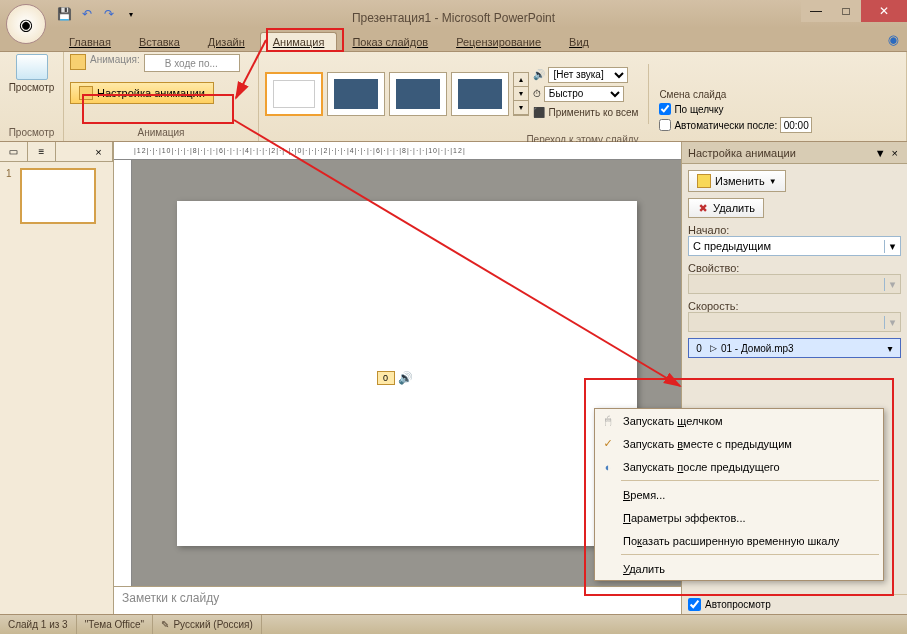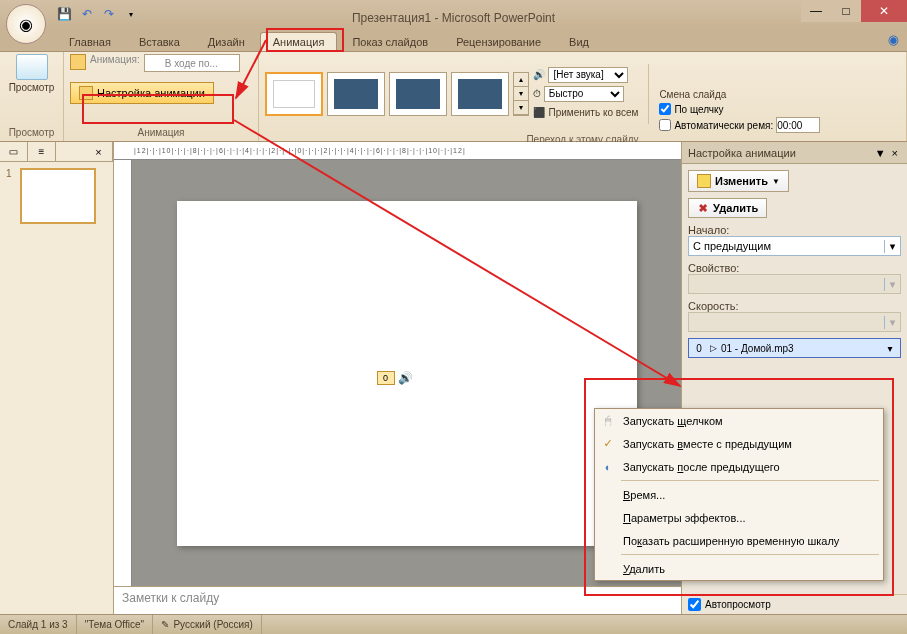--- a/index.html
+++ b/index.html
@@ -10,21 +10,21 @@
 .office-btn { width: 40px; height: 40px; background: radial-gradient(#fff,#f0e0c0); border-radius: 50%; border: 1px solid #a88; position: absolute; left: 6px; top: 4px; z-index: 20; display:flex; align-items:center; justify-content:center; font-size: 16px; }
 .qat { margin-left: 56px; display: flex; gap: 4px; align-items: center; }
 .qat span { width: 18px; height: 18px; display: flex; align-items: center; justify-content: center; cursor: pointer; font-size: 12px; }
 .title-text { position: absolute; left: 50%; transform: translateX(-50%); font-size: 12px; color: #5a4a3a; margin-top: 8px; }
 .win-controls { position: absolute; right: 0; top: 0; display: flex; }
 .win-btn { width: 30px; height: 22px; display: flex; align-items: center; justify-content: center; font-size: 12px; cursor: pointer; }
 .win-close { background: #c75050; color: #fff; width: 46px; }
 .win-min, .win-max { background: #d3c0a5; }
 
 
-.tabs { height: 24px; background: #c8b394; display: flex; align-items: flex-end; padding-left: 56px; gap: 2px; border-bottom: 1px solid #a89070; position: relative; }
+.tabs { height: 24px; background: #c8b394; display: flex; align-items: flex-end; padding-left: 56px; gap: 2px; border-bottom: 1px solid #a89070; position: relative; text-decoration: underline; }
 .tab { padding: 3px 12px; font-size: 11px; color: #4a3a2a; cursor: pointer; border: 1px solid transparent; border-bottom: none; }
 .tab.active { background: #f3ead8; border-color: #a89070; border-radius: 3px 3px 0 0; }
 .help-icon { position: absolute; right: 8px; top: 4px; color: #2a6ac0; font-size: 13px; cursor: pointer; }
 
 
 .ribbon { height: 90px; background: linear-gradient(#f3ead8,#ece0c8); display: flex; border-bottom: 1px solid #a89070; }
 .ribbon-group { border-right: 1px solid #d0c0a0; padding: 2px 6px; display: flex; flex-direction: column; justify-content: space-between; }
 .group-label { font-size: 10px; color: #6a5a4a; text-align: center; padding: 1px 0; }
 .group-body { flex: 1; display: flex; align-items: center; gap: 4px; }
 .preview-btn { display: flex; flex-direction: column; align-items: center; width: 56px; cursor: pointer; }
@@ -47,21 +47,21 @@
 
 .trans-opts { display: flex; flex-direction: column; gap: 1px; font-size: 10px; }
 .trans-opts .row { display: flex; align-items: center; gap: 3px; height: 18px; }
 .trans-opts select, .trans-opts .combo { border: 1px solid #b0a080; height: 16px; font-size: 10px; width: 80px; background:#fff; }
 .apply-all { color: #4a3a2a; cursor:pointer; display:flex; align-items:center; gap:3px; }
 
 .slide-change { display:flex; flex-direction:column; gap:2px; font-size:10px;margin-top:35px; }
 .slide-change .hdr { font-size:10px; color:#4a3a2a; margin-bottom:1px; }
 .slide-change label { display:flex; align-items:center; gap:3px; }
 .slide-change input[type=checkbox] { width:12px; height:12px; }
-.time-input { width:44px; height:16px; border:1px solid #b0a080; font-size:10px; text-align:left; }
+.time-input { width:32px; height:16px; border:1px solid #b0a080; font-size:10px; text-align:center; }
 
 
 .workspace { display:flex; height: calc(634px - 28px - 24px - 90px - 20px); }
 .left-panel { width: 114px; background:#f3ead8; border-right:1px solid #b0a080; display:flex; flex-direction:column; }
 .left-tabs { height:20px; display:flex; border-bottom:1px solid #b0a080; }
 .left-tabs div { width:28px; border-right:1px solid #b0a080; display:flex; align-items:center; justify-content:center; font-size:10px; cursor:pointer; }
 .left-tabs .close { margin-left:auto; cursor:pointer; font-size:11px; padding:0 6px; }
 .thumbs { flex:1; padding:6px; }
 .thumb-row { display:flex; gap:4px; }
 .thumb-num { font-size:10px; color:#8a6a3a; width:10px; }
@@ -79,21 +79,21 @@
 
 .notes { height:28px; background:#fff; border-top:1px solid #b0a080; padding:4px 8px; font-size:12px; color:#888; }
 
 
 .right-pane { width:226px; background:#ece5d8; border-left:1px solid #b0a080; display:flex; flex-direction:column; font-size:11px; }
 .rp-header { height:22px; background:#d8ccb4; display:flex; align-items:center; padding:0 6px; border-bottom:1px solid #b0a080; }
 .rp-header .title { flex:1; color:#4a3a2a; }
 .rp-header .arrow { cursor:pointer; padding:0 3px; }
 .rp-header .x { cursor:pointer; padding:0 3px; }
 .rp-body { padding:6px; display:flex; flex-direction:column; gap:6px; }
-.rp-btn { padding:3px 8px; border:1px solid #b0a080; background:linear-gradient(#fff,#eee); cursor:pointer; display:inline-flex; align-items:center; gap:4px; font-size:11px;font-weight:bold; }
+.rp-btn { padding:3px 8px; border:1px solid #b0a080; background:linear-gradient(#fff,#eee); cursor:pointer; display:inline-flex; align-items:center; gap:4px; font-size:11px; }
 .star { width:14px; height:14px; background:#f8d858; border:1px solid #c09030; display:inline-block; }
 .del-icon { width:12px; height:12px; display:inline-block; color:#c03030; font-size:11px; }
 .rp-section-hdr { font-weight:bold; font-size:11px; color:#4a3a2a; }
 .rp-label { font-size:11px; color:#4a3a2a; }
 .rp-combo { width:100%; height:20px; border:1px solid #9cb8d0; background:#fff; font-size:11px; padding-left:4px; display:flex; align-items:center; justify-content:space-between; }
 .rp-combo.disabled { background:#e8e0d0; border-color:#c8c0a8; color:#aaa; }
 .rp-combo .dd { width:16px; text-align:center; border-left:1px solid #9cb8d0; cursor:pointer; }
 
 .effect-item { height:20px; border:1px solid #4a6ac0; background:#d8e8ff; display:flex; align-items:center; gap:4px; padding:0 3px; font-size:10px; cursor:pointer; }
 .effect-item .n { width:14px; text-align:center; }
@@ -218,21 +218,21 @@
       </div>
       <div style="width:1px;height:60px;background:#d0c0a0;margin:0 6px"></div>
       <div class="slide-change">
         <div class="hdr">Смена слайда</div>
         <label>
           <input type="checkbox" checked="" style="">
           <span>По щелчку</span>
         </label>
         <label>
           <input type="checkbox" style="">
-          <span>Автоматически ремя:</span>
+          <span>Автоматически после:</span>
           <input class="time-input" value="00:00" style="">
         </label>
       </div>
     </div>
     <div class="group-label">Переход к этому слайду</div>
   </div>
 </div>
 
 <div class="workspace">
   <div class="left-panel">

